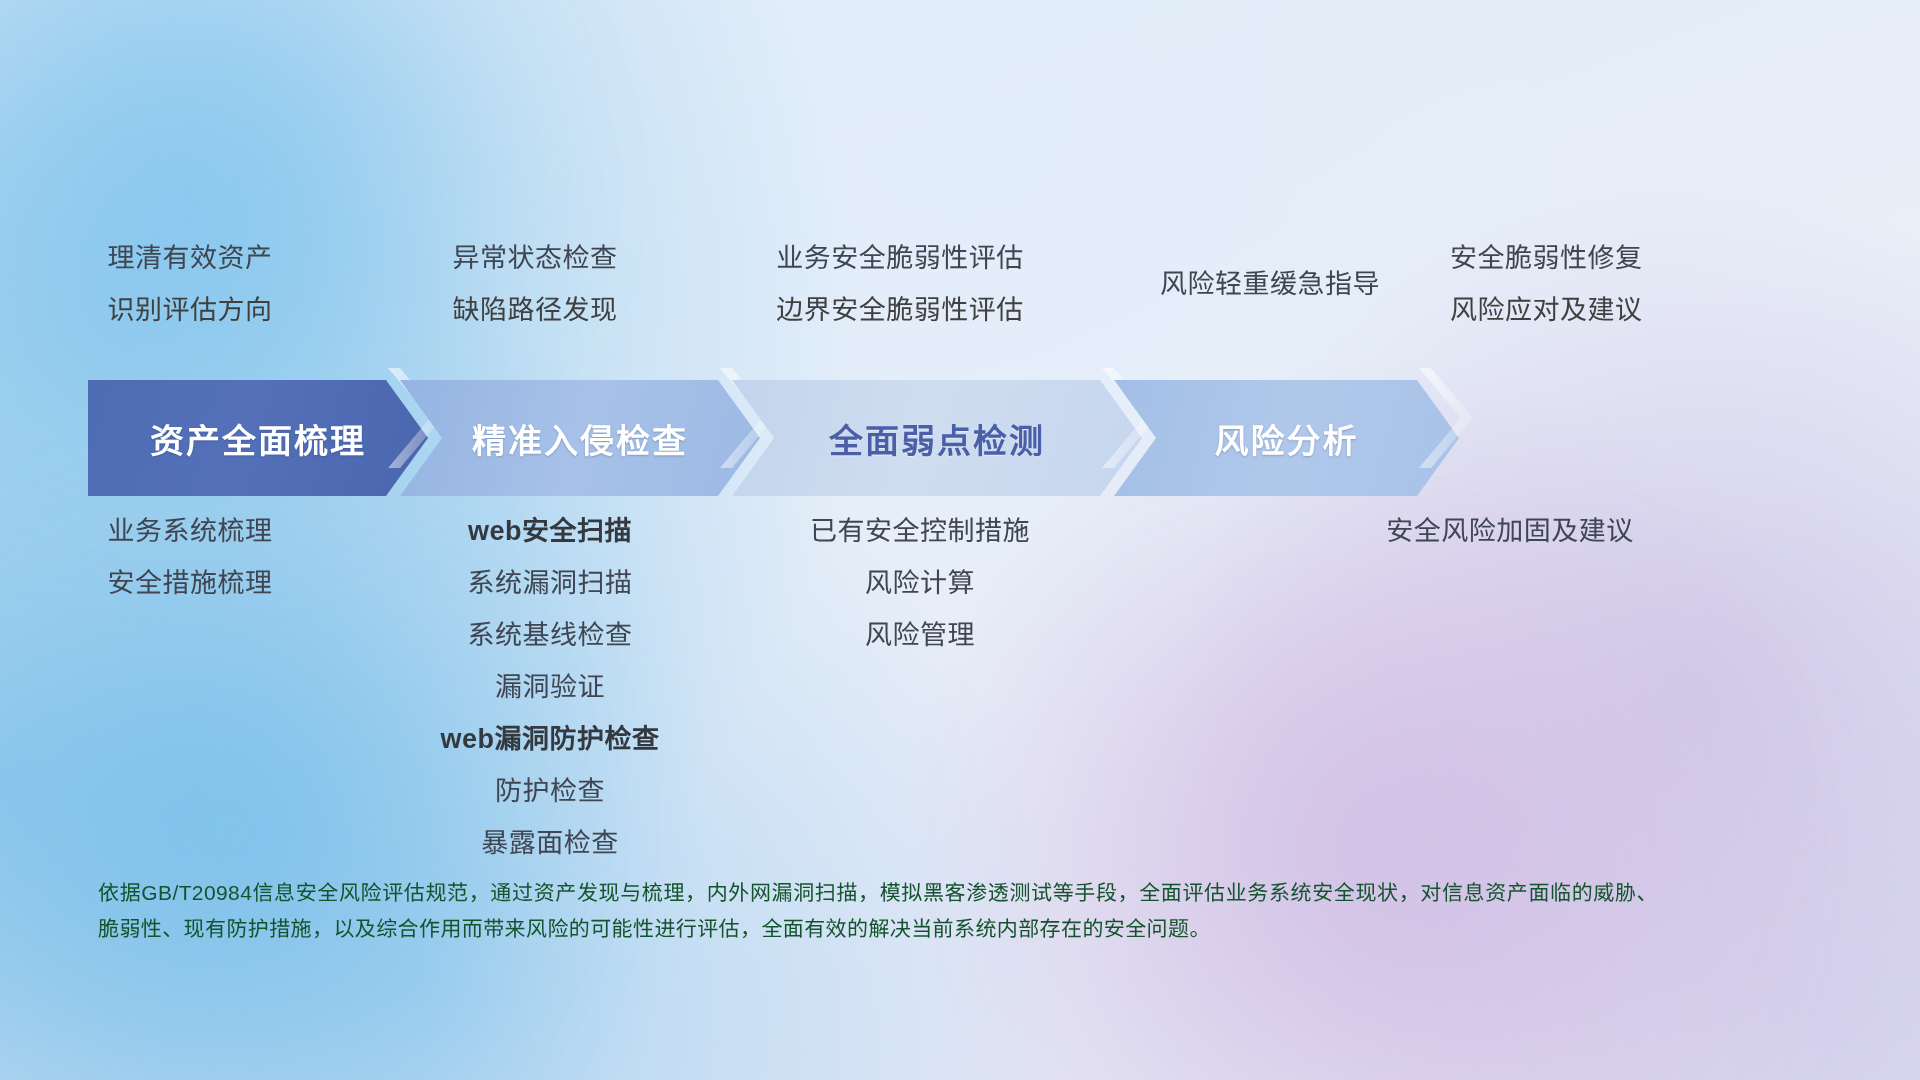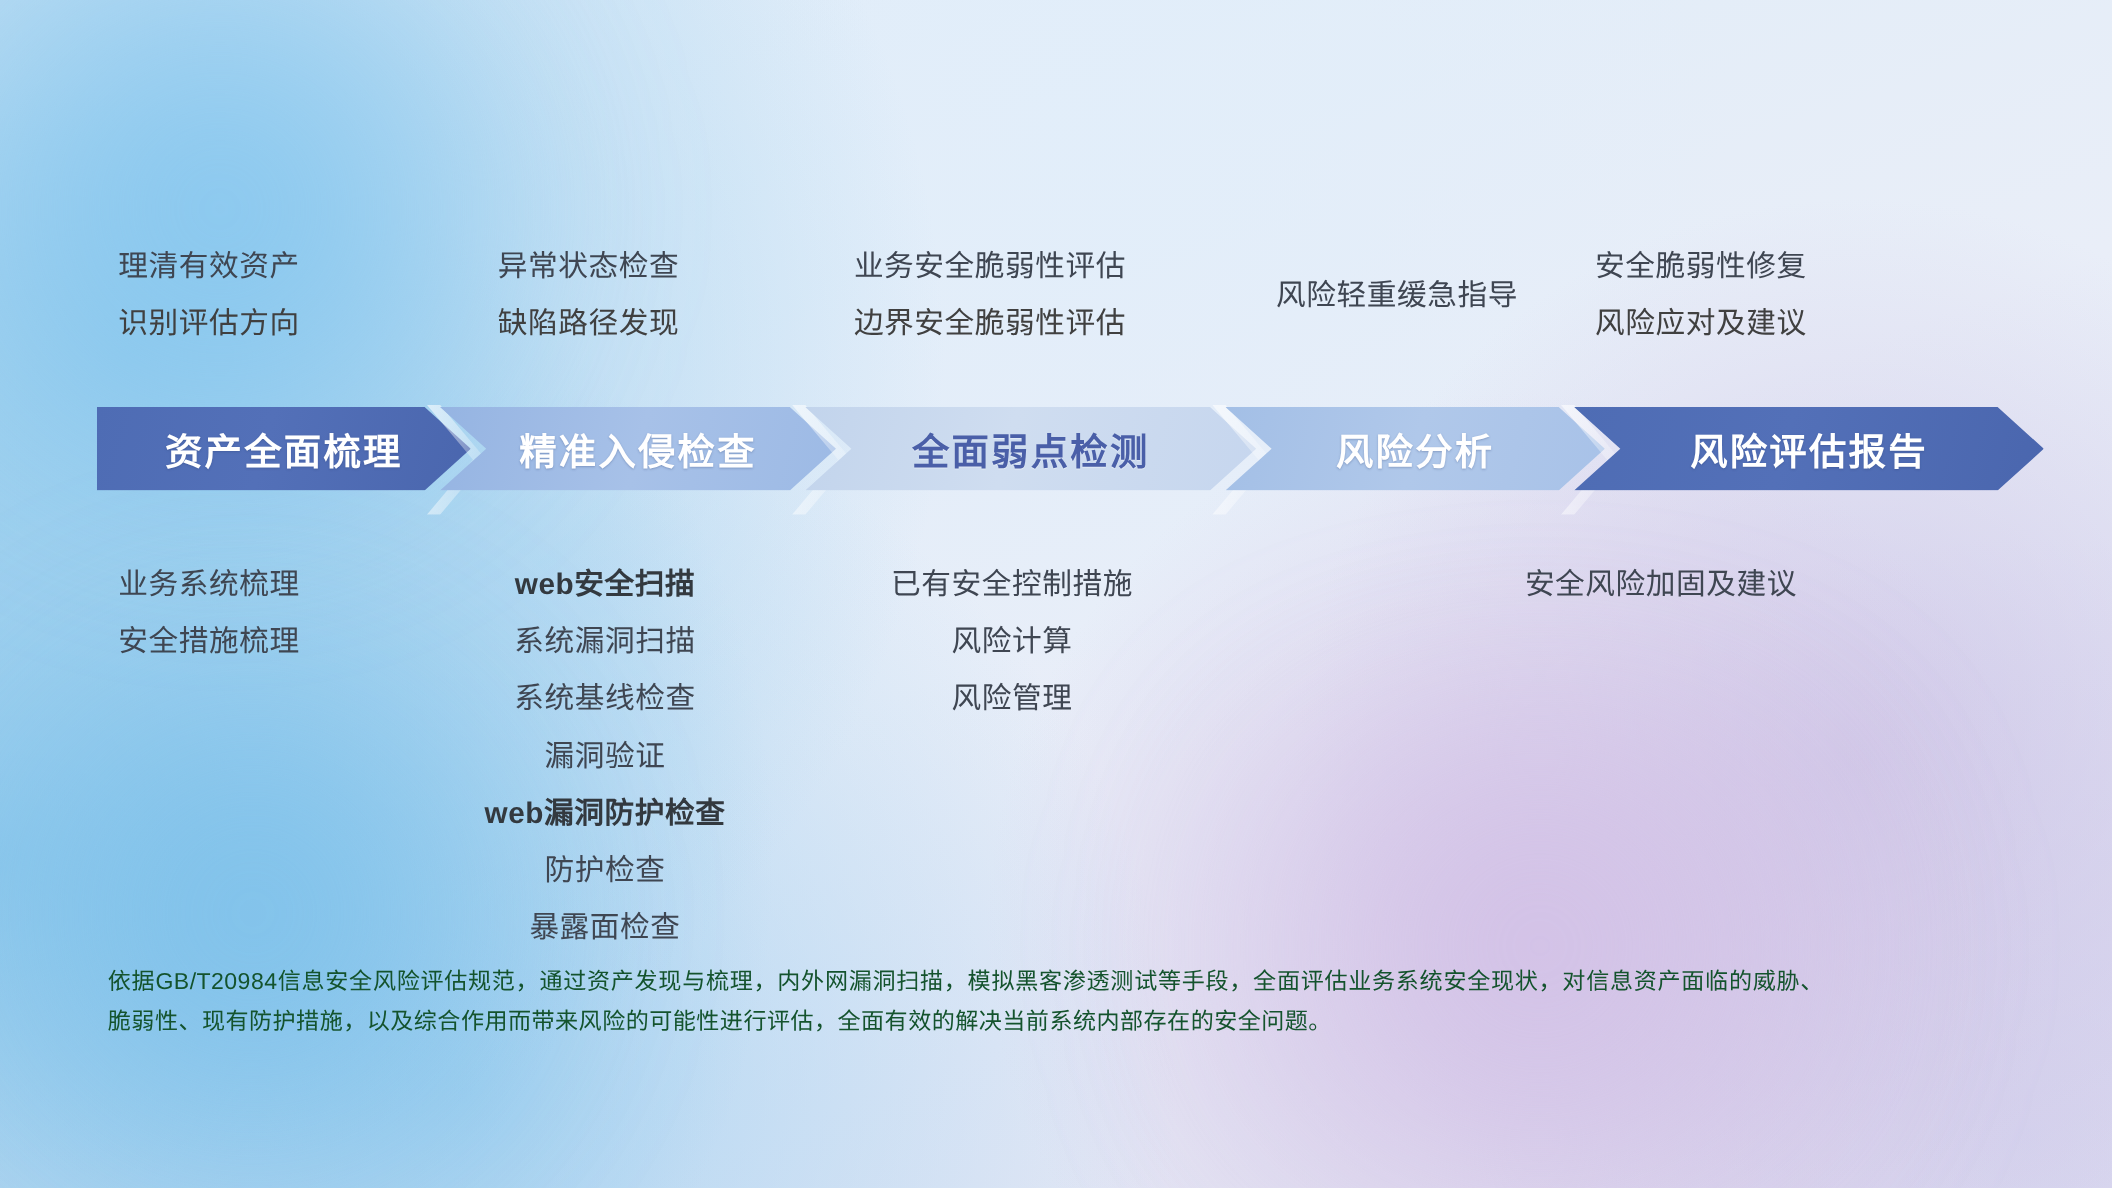--- a/index.html
+++ b/index.html
@@ -28,42 +28,42 @@
            background:radial-gradient(circle,rgba(128,196,238,.85),rgba(128,196,238,0) 68%); }
   .glowB { left:-120px; top:520px; width:700px; height:620px;
            background:radial-gradient(circle,rgba(110,186,232,.70),rgba(110,186,232,0) 68%); }
   .glowC { left:950px; top:600px; width:900px; height:520px;
            background:radial-gradient(circle,rgba(208,190,230,.72),rgba(208,190,230,0) 70%); }
 
   .stage { position:absolute; inset:0; }
 
   
   .row-top {
-    position:absolute; left:0; top:216px; width:1588px; height:110px;
+    position:absolute; left:0; top:232px; width:1588px; height:110px;
     display:flex;
   }
   .row-bottom {
     position:absolute; left:0; top:505px; width:1920px;
   }
   .col {
     flex:1 1 0; display:flex; flex-direction:column; align-items:center;
   }
   .ann {
     font-size:27px; line-height:52px; color:#3f4652; letter-spacing:.5px;
     white-space:nowrap; font-weight:400;
   }
   .ann.bold-lead { font-weight:700; color:#33393f; }
   .ann.sub { color:#404040; }
 
   
   .band {
     position:absolute; left:88px; top:368px; width:1770px; height:100px;
   }
   .arrow {
-    position:absolute; top:2px; height:76px;
+    position:absolute; top:12px; height:116px;
     display:flex; align-items:center; justify-content:center;
     -webkit-clip-path:polygon(0 0, calc(100% - 42px) 0, 100% 50%, calc(100% - 42px) 100%, 0 100%);
     clip-path:polygon(0 0, calc(100% - 42px) 0, 100% 50%, calc(100% - 42px) 100%, 0 100%);
   }
   .arrow.notch {
     -webkit-clip-path:polygon(0 0, calc(100% - 42px) 0, 100% 50%, calc(100% - 42px) 100%, 0 100%, 42px 50%);
     clip-path:polygon(0 0, calc(100% - 42px) 0, 100% 50%, calc(100% - 42px) 100%, 0 100%, 42px 50%);
   }
   .arrow .label {
     font-size:34px; font-weight:700; letter-spacing:2px; white-space:nowrap;
@@ -141,23 +141,20 @@
     <div class="arrow a-light notch" style="left:644px; width:410px;">
       <span class="label txt-blue">全面弱点检测</span>
     </div>
     <div class="sep" style="left:1014px;"></div>
 
     <div class="arrow a-mid2 notch" style="left:1026px; width:345px;">
       <span class="label txt-white">风险分析</span>
     </div>
     <div class="sep" style="left:1331px;"></div>
 
-    <div class="arrow a-dark notch" style="left:1343px; width:427px;">
-      <span class="label txt-white">风险评估报告</span>
-    </div>
   </div>
 
   <div class="row-bottom" style="display:flex; align-items:flex-start;justify-content:flex-end;">
 
     <div class="col" style="flex:0 0 340px;margin-left:20px;">
       <div class="ann">业务系统梳理</div>
       <div class="ann">安全措施梳理</div>
     </div>
 
 

